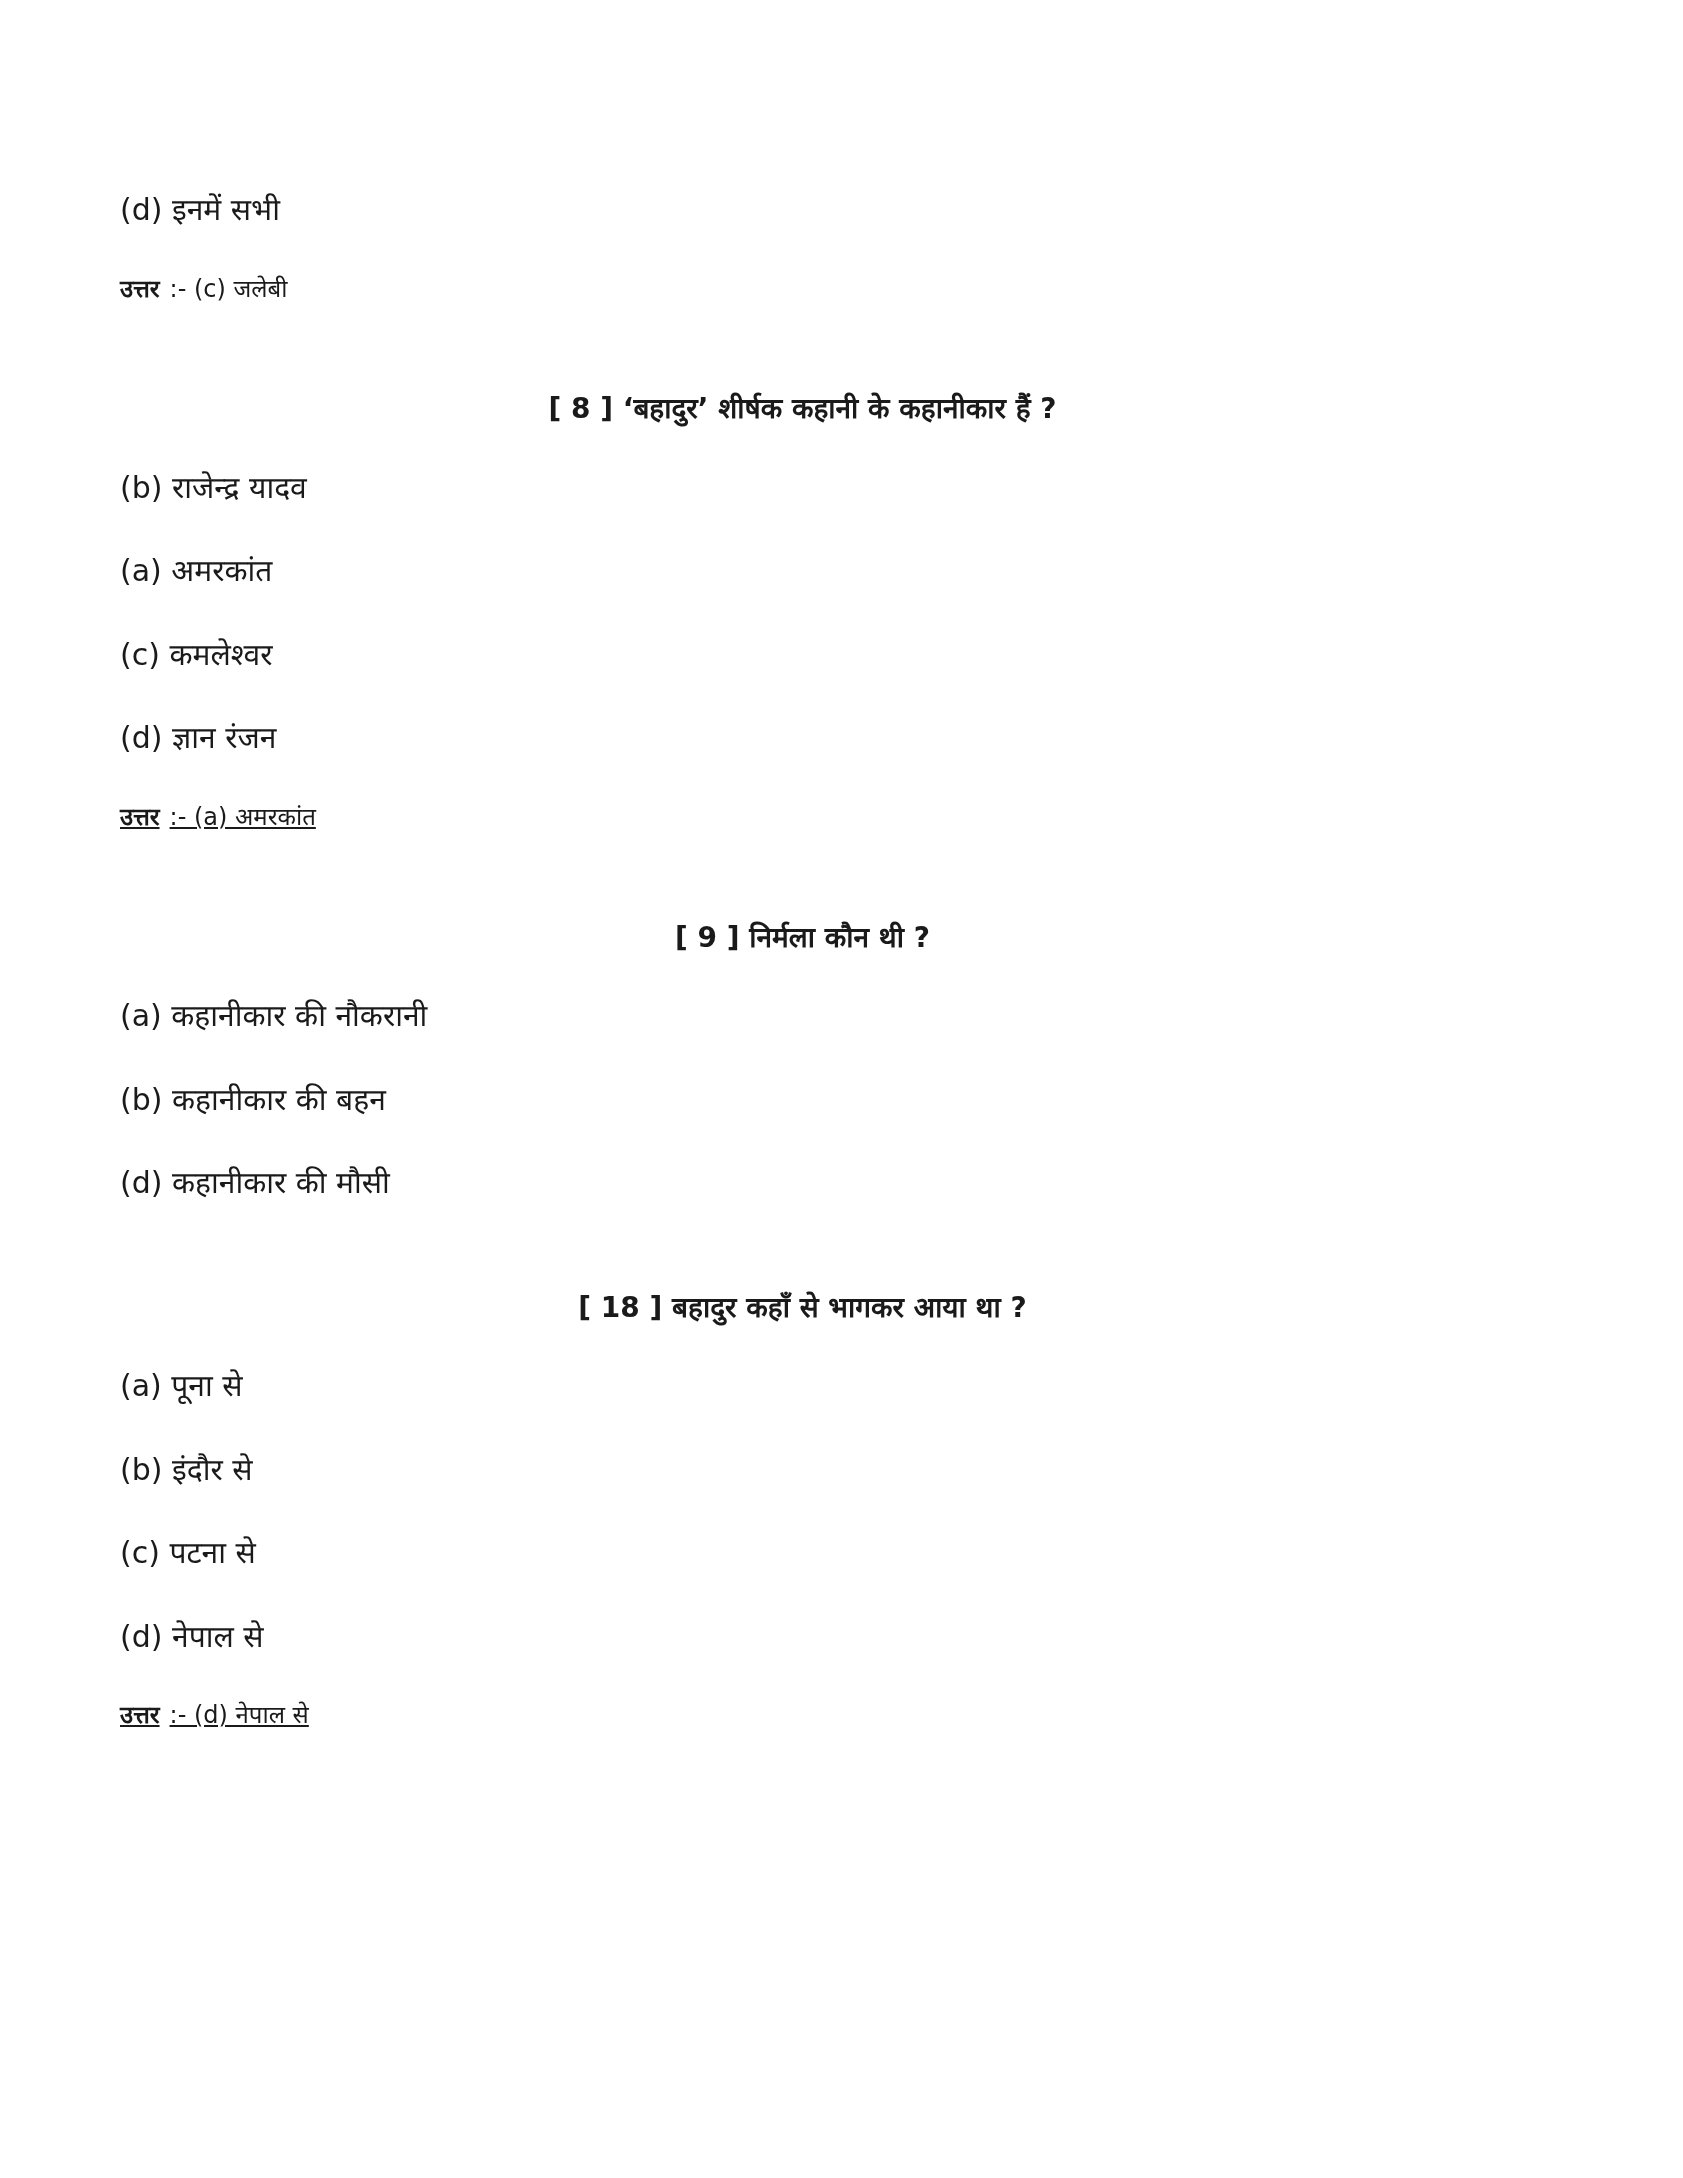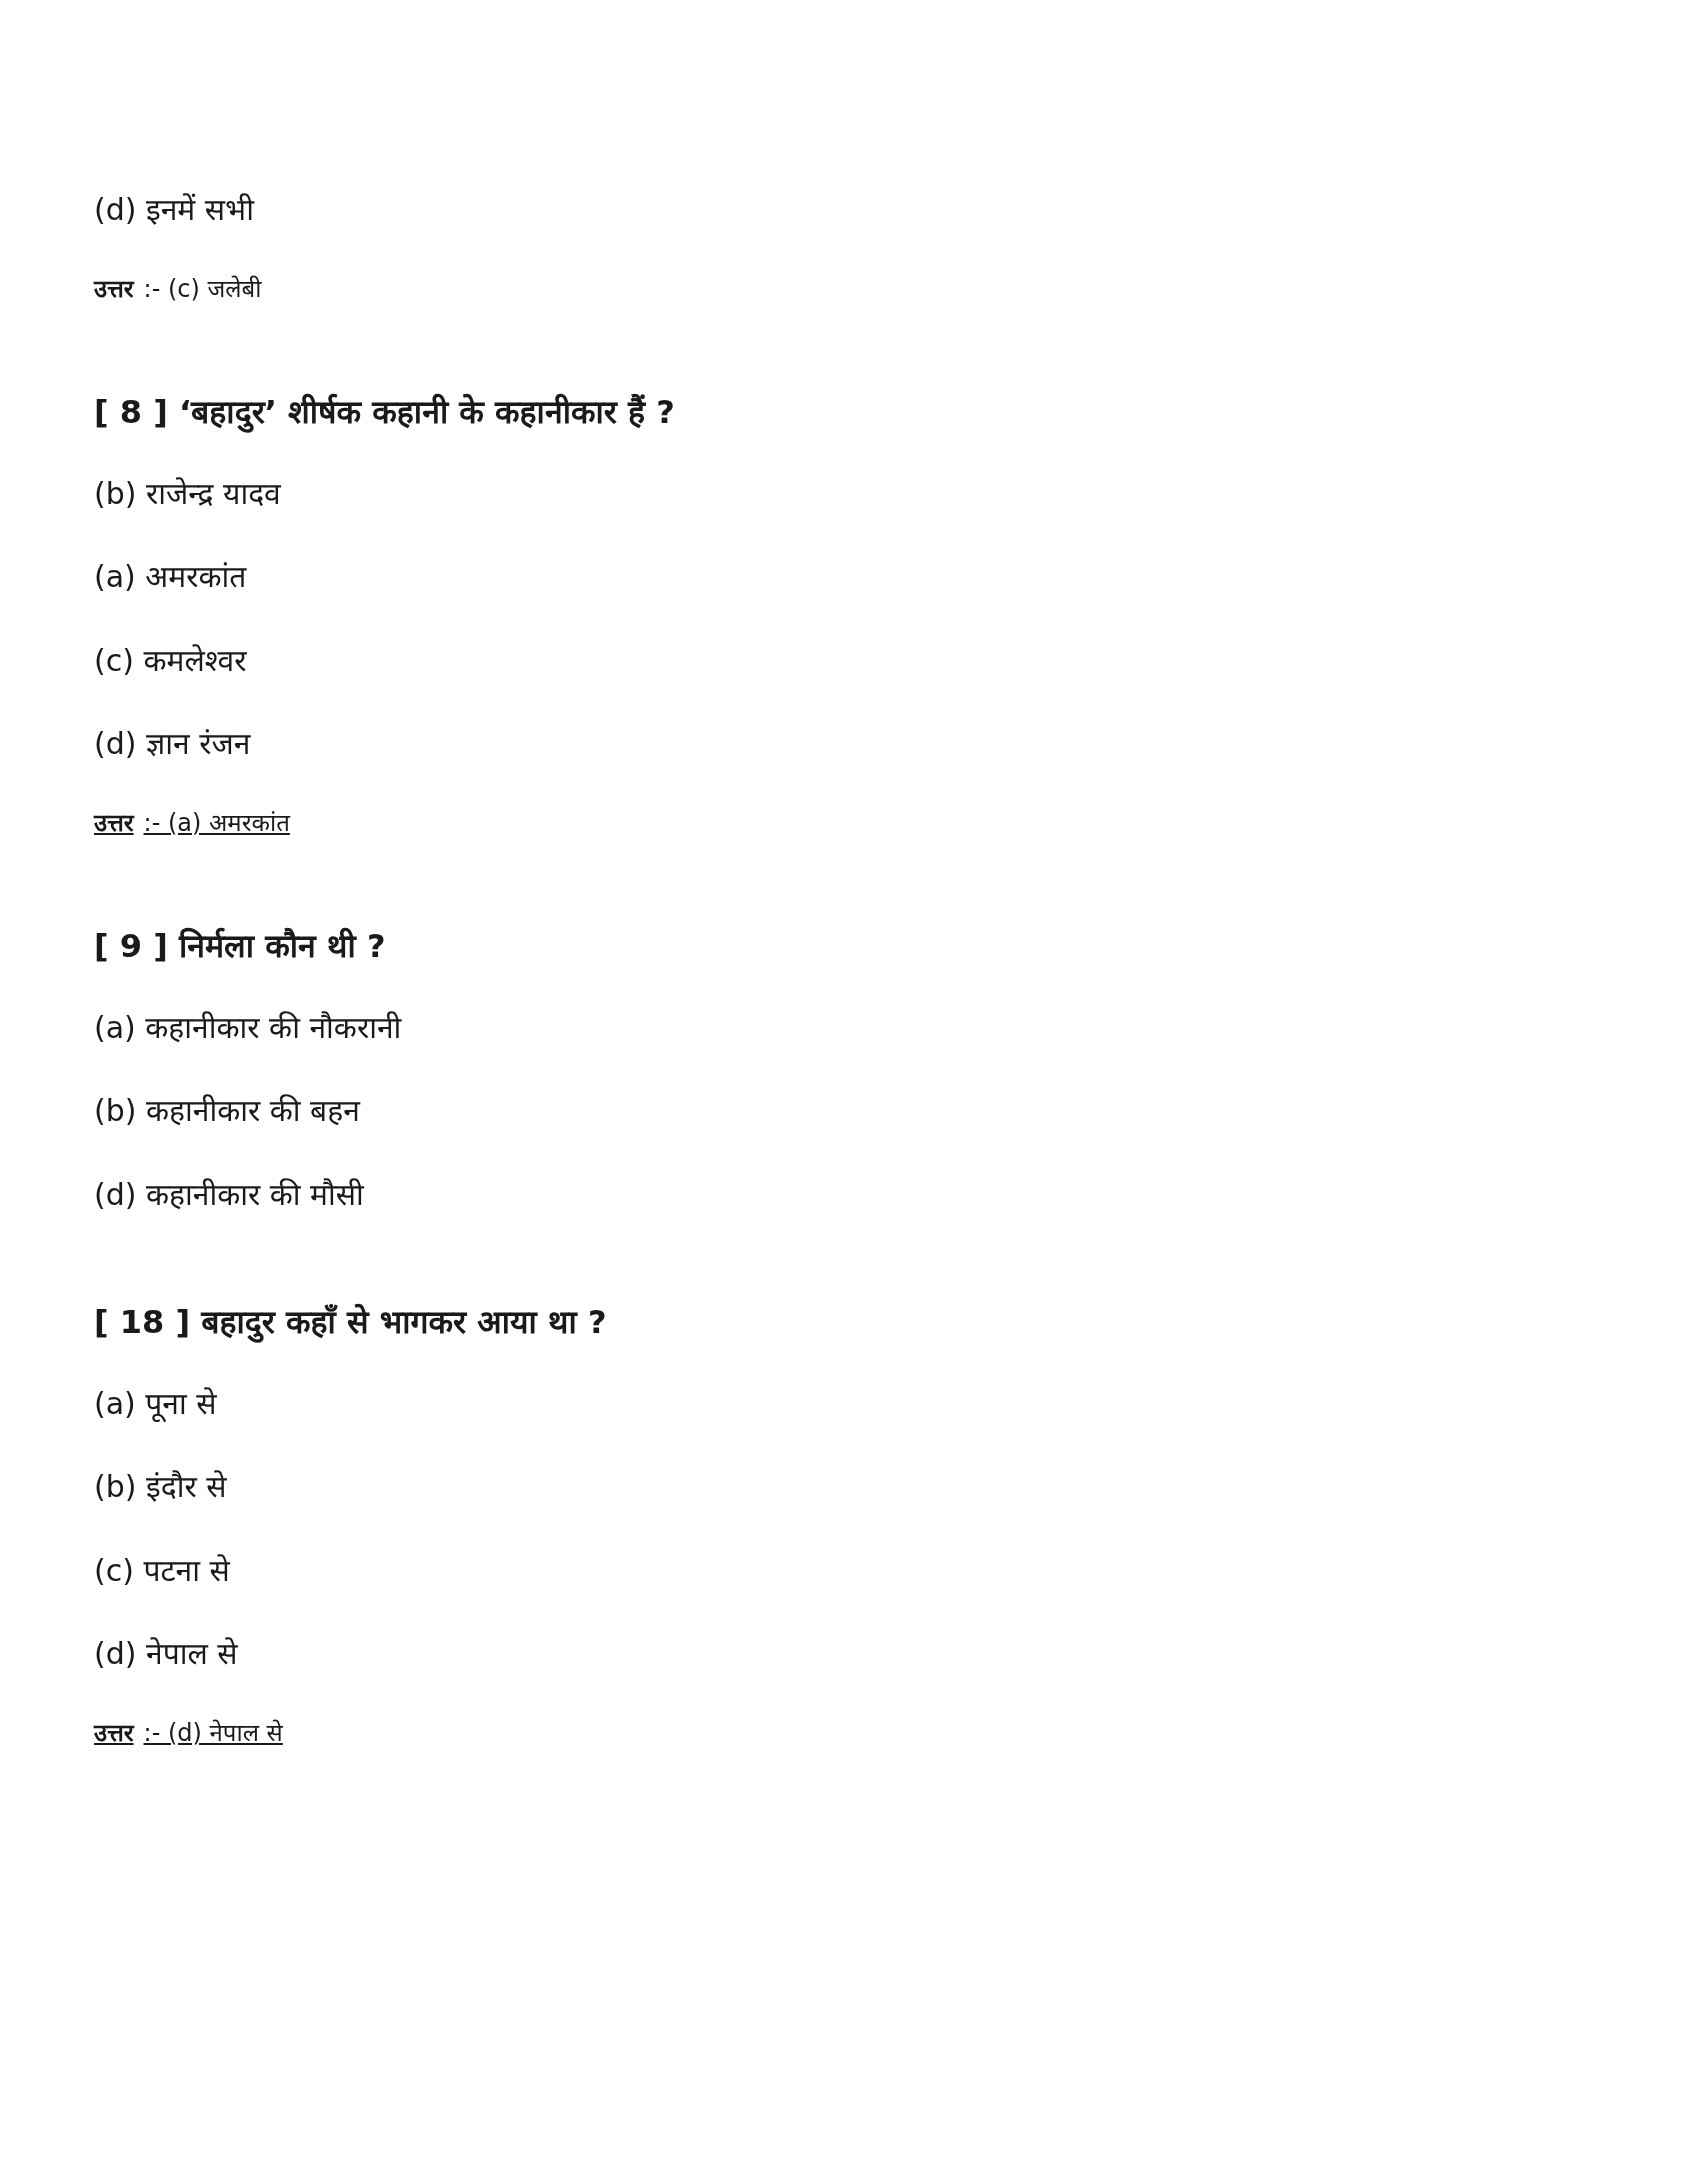--- a/index.html
+++ b/index.html
@@ -11,39 +11,40 @@
     height: 2178px;
     background: #ffffff;
     font-family: "DejaVu Sans", sans-serif;
     color: #1a1a1a;
     overflow: hidden;
   }
   .page {
     box-sizing: border-box;
     width: 1683px;
     height: 1678px;
-    padding: 188px 198px 0 94px;
+    padding: 188px 198px 0 120px;
     border-radius: 27px;
   }
   .carry-over {
     margin-bottom: 0;
   }
   .q-block {
     margin-top: 83px;
   }
   .option {
     font-size: 30px;
     line-height: 1.45;
     margin: 0 0 40px 0;
   }
   .question {
-    font-size: 32px;
+    font-size: 28px;
     font-weight: bold;
     line-height: 1.45;
     margin: 0 0 36px 0;
+    text-align: center;
   }
   .answer {
     font-size: 24px;
     line-height: 1.45;
     margin: 0;
   }
   .answer .ans-label {
     font-weight: bold;
     margin-right: 10px;
   }

